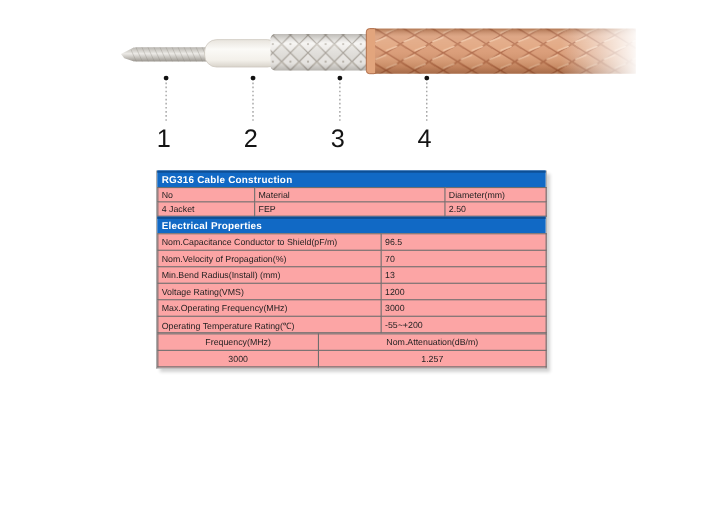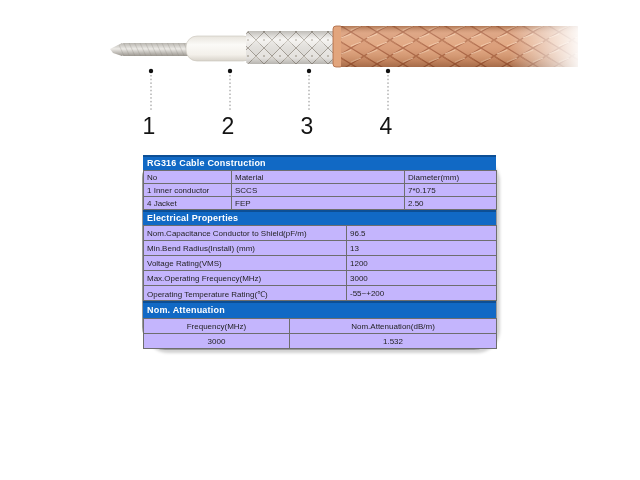--- a/index.html
+++ b/index.html
@@ -6,30 +6,29 @@
   #screen {
     position:relative; width:640px; height:480px; background:#ffffff;
     font-family:"Liberation Sans", sans-serif; overflow:hidden;
   }
   #cable-svg { position:absolute; left:0; top:0; }
 
   .spec-tables {
     position:absolute; left:142px; top:155px; width:353px;
     box-shadow:3px 3px 3px rgba(0,0,0,0.18);
     background:#fff;
-    border-radius:23px;
   }
   .section-bar {
     box-sizing:border-box; height:15px; line-height:13px;
     background:#1169c5; border-top:2px solid #0d4f95;
     color:#ffffff; font-weight:bold; font-size:9px;
     padding:0 4px; letter-spacing:0.2px;
   }
   .section-bar.tall { height:17px; line-height:15px; }
-  table.spec { width:100%; border-collapse:collapse; table-layout:fixed; background:#c4b5fd; }
+  table.spec { width:100%; border-collapse:collapse; table-layout:fixed; background:#fca5a5; }
   table.spec td {
     border:1px solid #6e6e6e; font-size:8px; color:#1f1f1f;
     padding:0 3px; white-space:nowrap; overflow:hidden; vertical-align:middle;
   }
   table.t-con td  { height:12px; }
   table.t-elec td { height:14px;margin-left:48px; }
   table.t-att td  { height:14px;text-align:center; }
   .spec-tables { border:1px solid #9a9a9a; border-top:none; }
 </style>
 </head>
@@ -136,76 +135,74 @@
           <col style="width:173px">
           <col style="width:92px">
         </colgroup>
       <tbody>
           <tr>
         <td>No</td>
         <td>Material</td>
         <td>Diameter(mm)</td>
       </tr>
       <tr>
-        <td>1 Inner conductor</td>
-        <td>SCCS</td>
-        <td>7*0.175</td>
-      </tr>
-      <tr>
         <td>4 Jacket</td>
         <td>FEP</td>
         <td>2.50</td>
       </tr>
     </tbody>
       </table>
 
     <div class="section-bar">Electrical Properties</div>
 
     <table class="spec t-elec">
       <colgroup>
           <col style="width:203px">
           <col style="width:150px">
         </colgroup>
       <tbody>
           <tr>
         <td>Nom.Capacitance Conductor to Shield(pF/m)</td>
         <td>96.5</td>
       </tr>
       <tr>
+        <td>Nom.Velocity of Propagation(%)</td>
+        <td>70</td>
+      </tr>
+      <tr>
         <td>Min.Bend Radius(Install) (mm)</td>
         <td>13</td>
       </tr>
       <tr>
         <td>Voltage Rating(VMS)</td>
         <td>1200</td>
       </tr>
       <tr>
         <td>Max.Operating Frequency(MHz)</td>
         <td>3000</td>
       </tr>
       <tr>
         <td>Operating Temperature Rating(℃)</td>
         <td>-55~+200</td>
       </tr>
     </tbody>
       </table>
 
-    <div class="section-bar tall">Nom. Attenuation</div>
 
     <table class="spec t-att">
       <colgroup>
           <col style="width:146px">
           <col style="width:207px">
         </colgroup>
       <tbody>
           <tr>
         <td>Frequency(MHz)</td>
         <td>Nom.Attenuation(dB/m)</td>
       </tr>
       <tr>
         <td>3000</td>
-        <td>1.532</td>
+        <td>1.257</td>
       </tr>
     </tbody>
       </table>
 
   </div>
 </div>
 
 </body></html>

